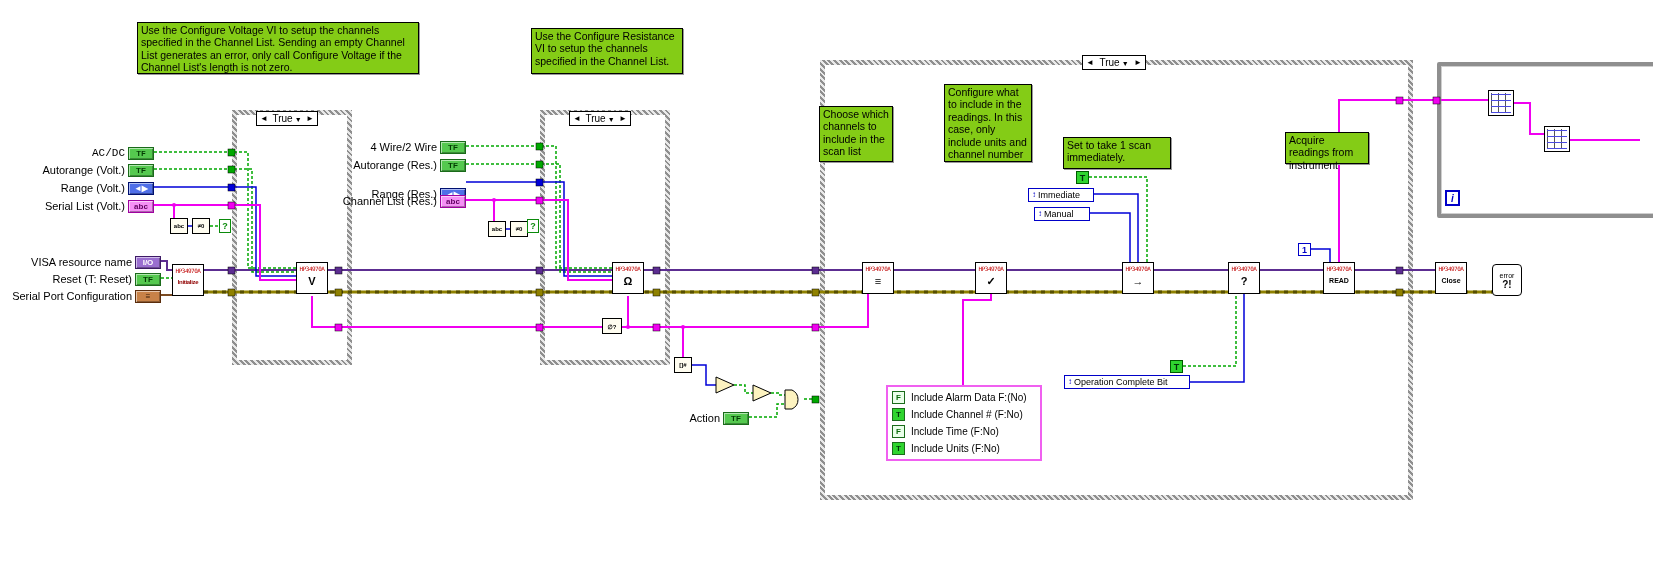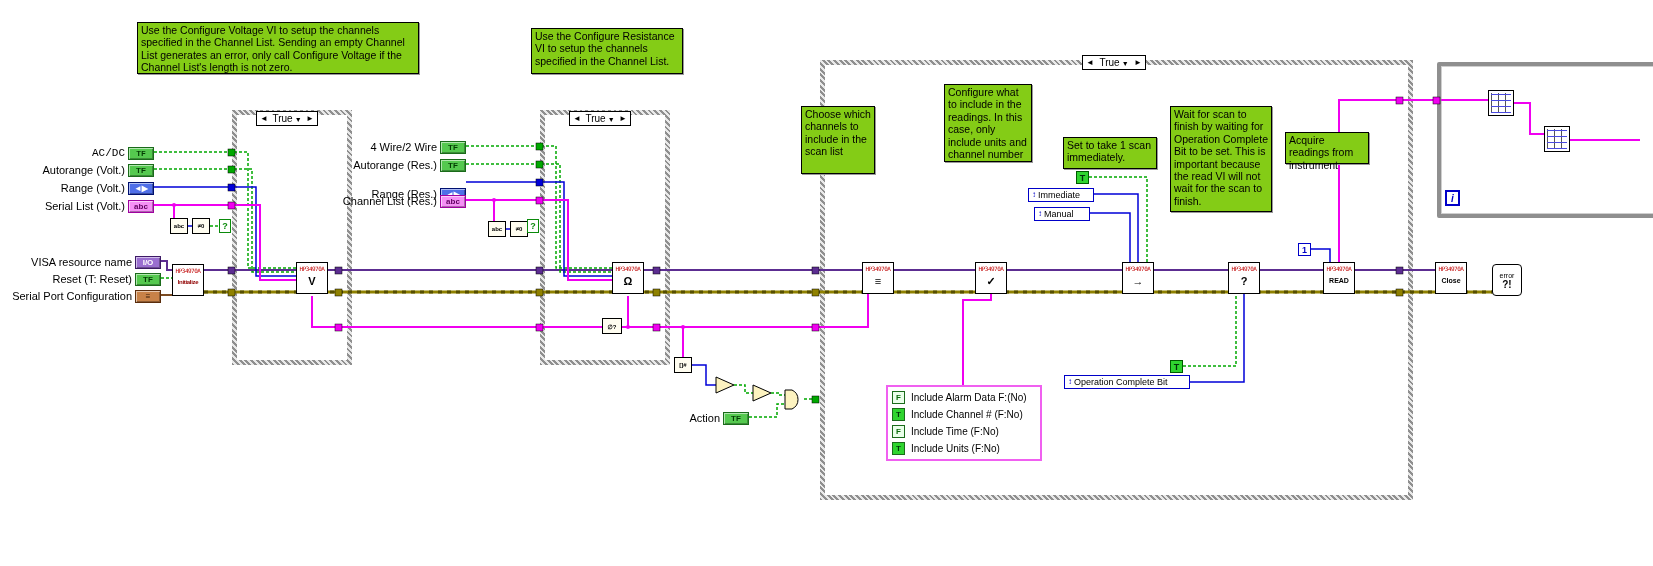--- a/index.html
+++ b/index.html
@@ -194,24 +194,23 @@
       <rect x="812" y="396" width="7" height="7" fill="#00a800"></rect>
       <rect x="1396" y="97" width="7" height="7" fill="#f000f0"></rect>
       <rect x="1396" y="267" width="7" height="7" fill="#5c2d91"></rect>
       <rect x="1396" y="289" width="7" height="7" fill="#8f8100"></rect>
       <rect x="1433" y="97" width="7" height="7" fill="#f000f0"></rect>
     </g>
   </svg>
 
   <div class="comment" style="left:137px;top:22px;width:282px;height:52px;">Use the Configure Voltage VI to setup the channels specified in the Channel List.  Sending an empty Channel List generates an error, only call Configure Voltage if the Channel List's length is not zero.</div>
   <div class="comment" style="left:531px;top:28px;width:152px;height:46px;">Use the Configure Resistance VI to setup the channels specified in the Channel List.</div>
-  <div class="comment" style="left:801px;top:106px;width:74px;height:68px;">Choose which channels to include in the scan list</div>
+  <div class="comment" style="left:819px;top:106px;width:74px;height:56px;">Choose which channels to include in the scan list</div>
   <div class="comment" style="left:944px;top:84px;width:88px;height:78px;">Configure what to include in the readings. In this case, only include units and channel number</div>
-  <div class="comment" style="left:1063px;top:137px;width:94px;height:32px;">Set to take 1 scan immediately.</div>
-  <div class="comment" style="left:1170px;top:106px;width:102px;height:106px;">Wait for scan to finish by waiting for Operation Complete Bit to be set.  This is important because the read VI will not wait for the scan to finish.</div>
+  <div class="comment" style="left:1063px;top:137px;width:108px;height:32px;">Set to take 1 scan immediately.</div>
   <div class="comment" style="left:1285px;top:132px;width:84px;height:32px;">Acquire readings from instrument</div>
 
   <div class="trow" style="left:0;top:146px;width:154px;font-family:Liberation Mono, monospace;">
     <span>AC/DC</span>
     <span class="term bool">TF</span>
   </div>
   <div class="trow" style="left:0;top:163px;width:154px;">
     <span>Autorange (Volt.)</span>
     <span class="term bool">TF</span>
   </div>

